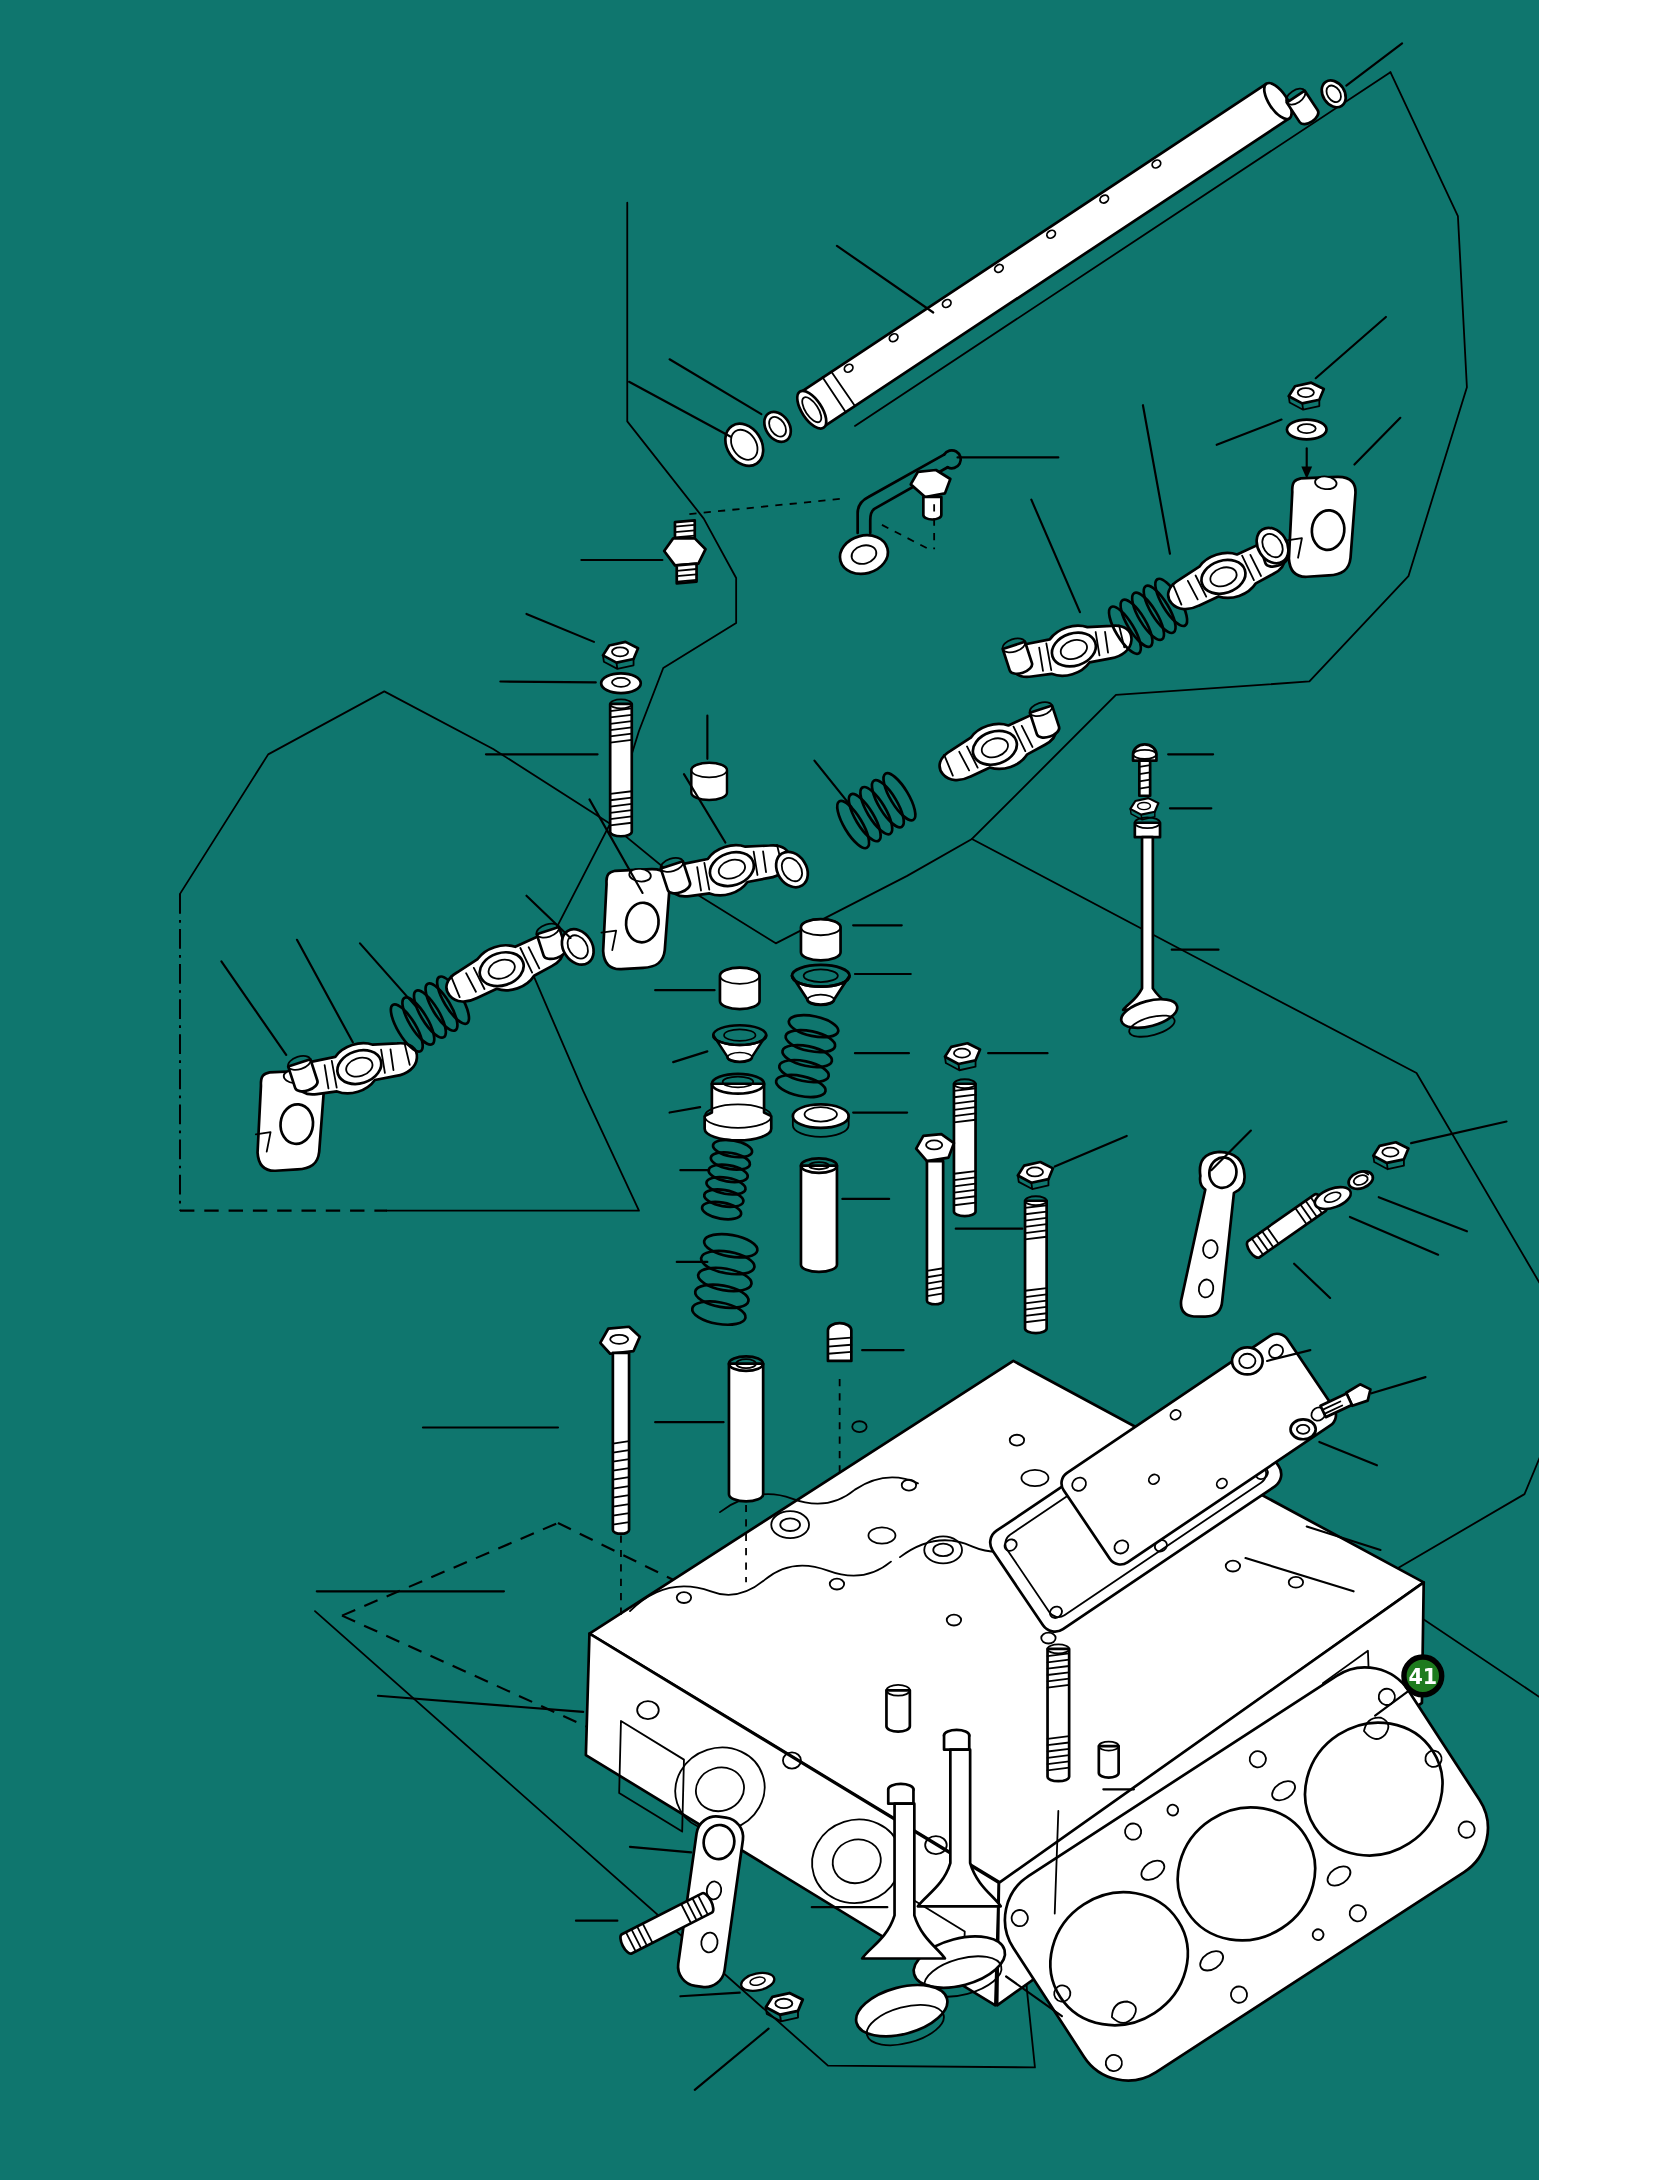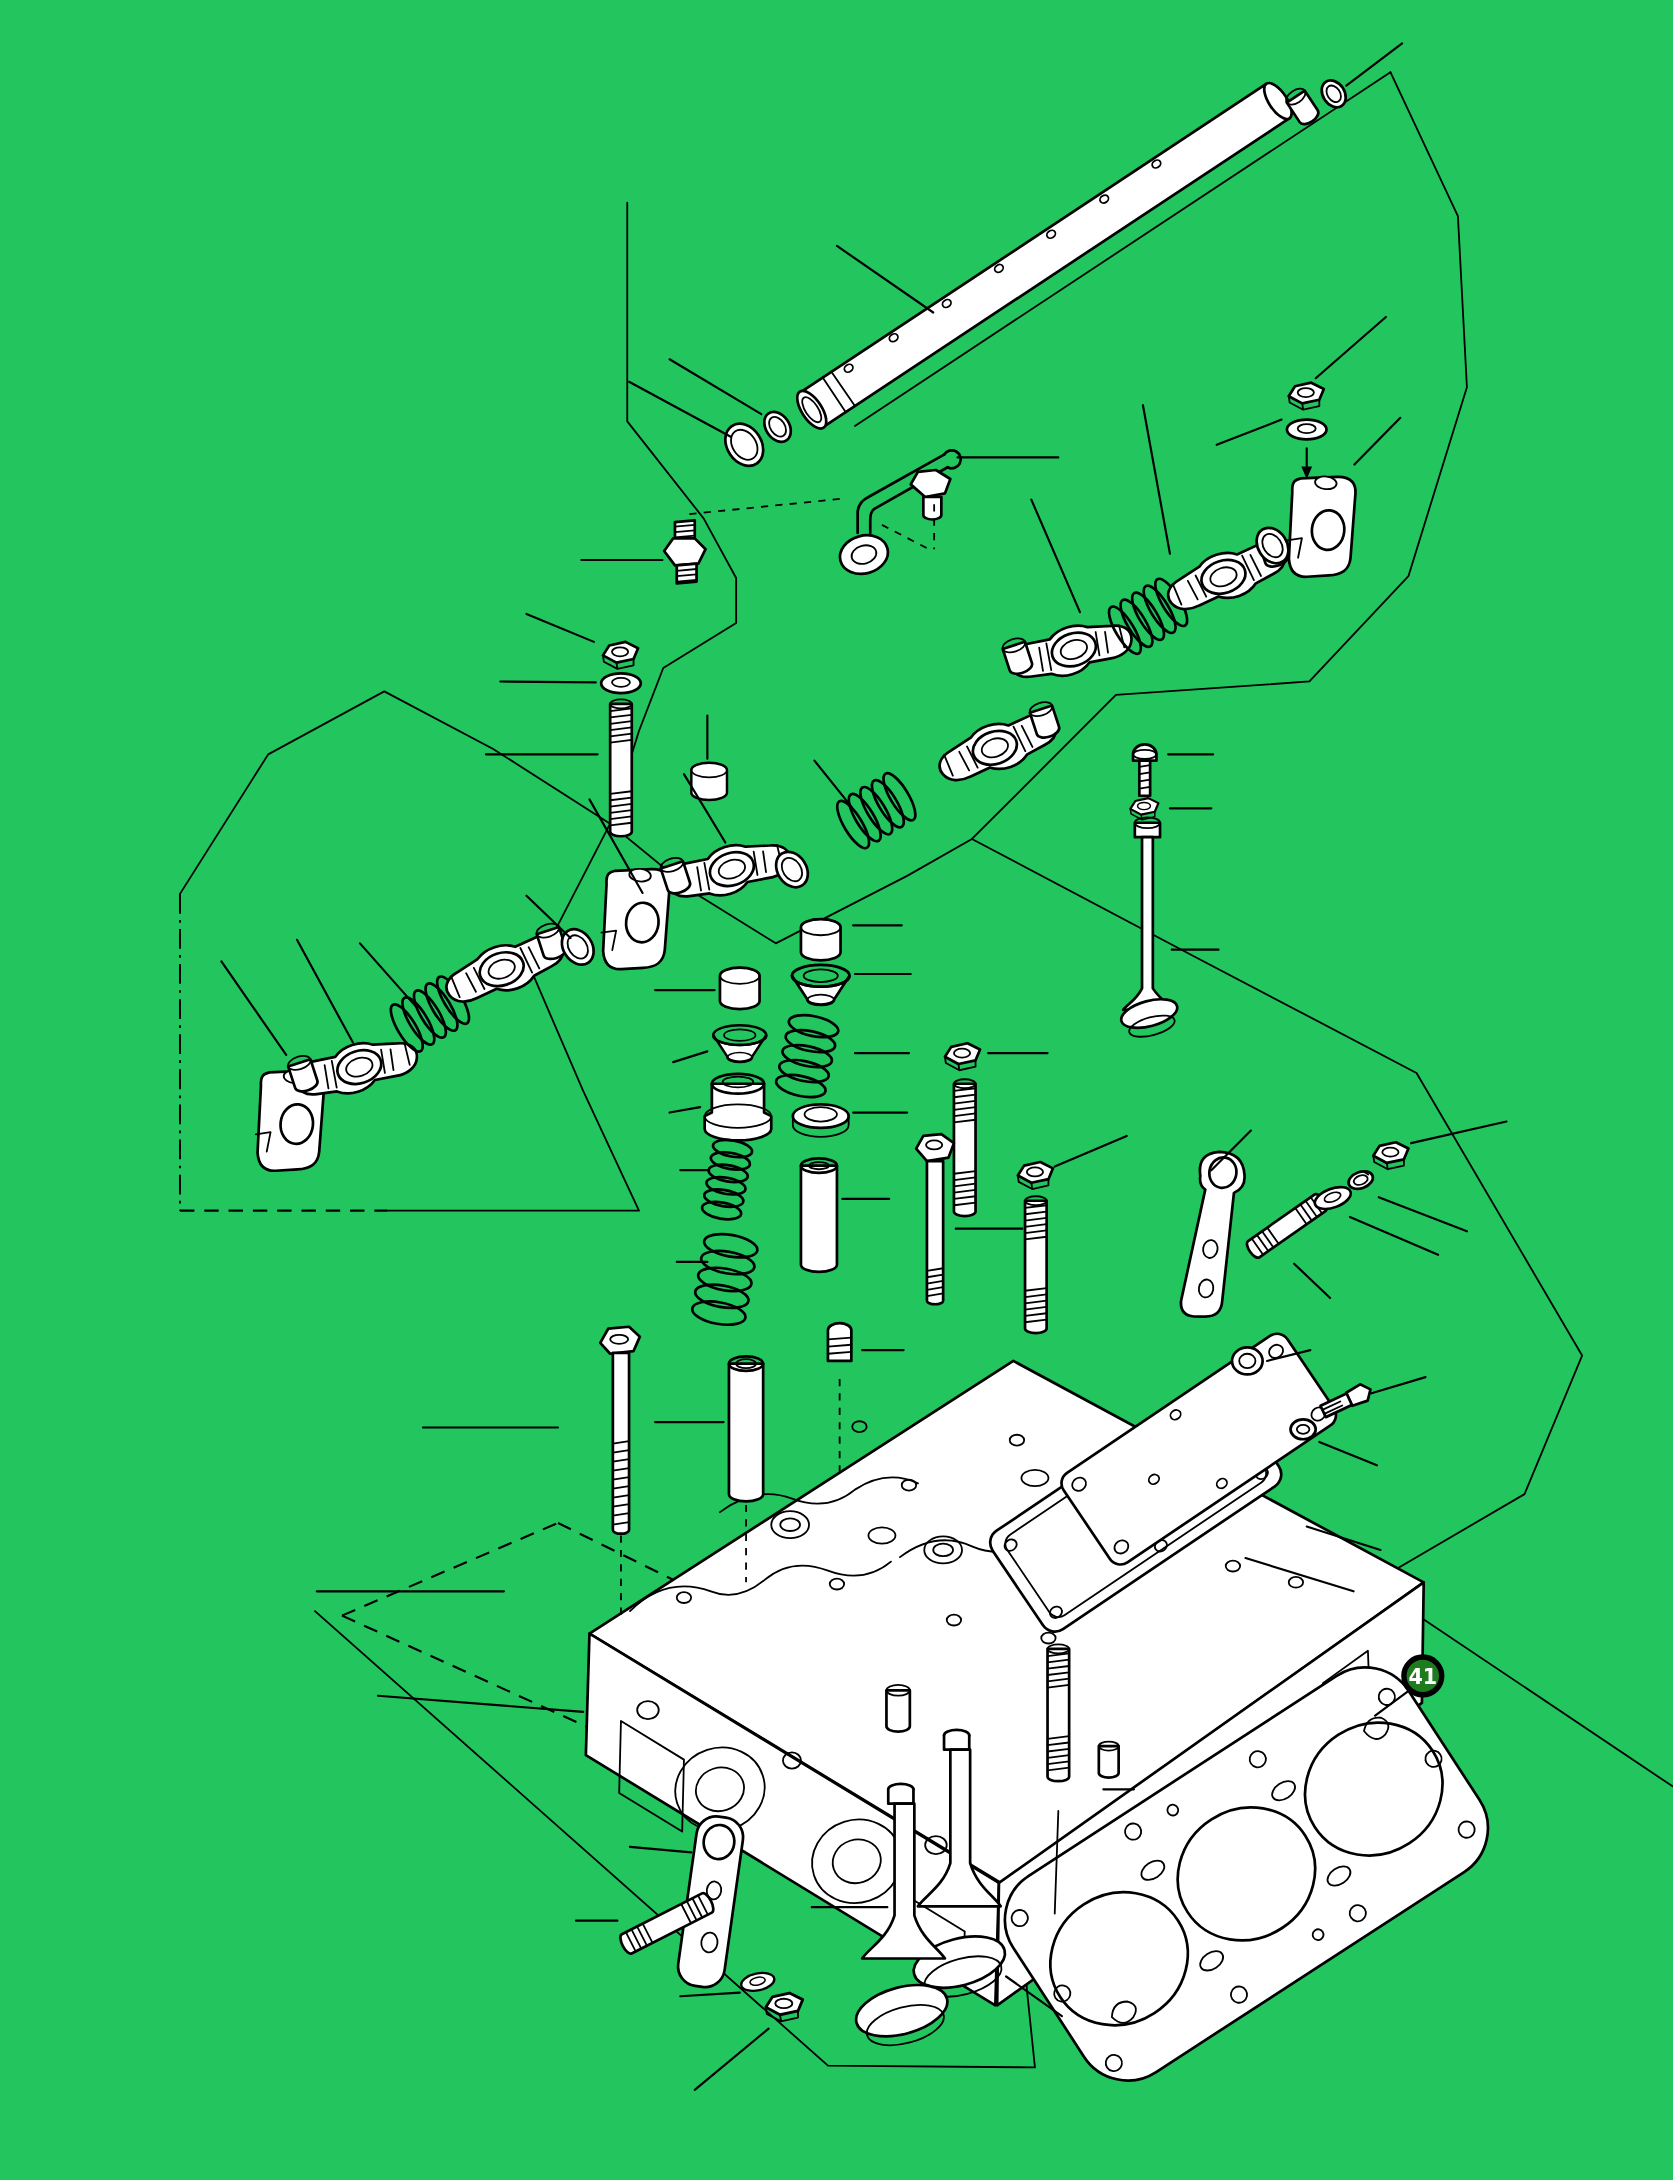--- a/index.html
+++ b/index.html
@@ -1,16 +1,16 @@
 <!DOCTYPE html>
 <html style="font-size:14.4px"><head>
 <meta charset="utf-8">
 <style>
   html,body{margin:0;padding:0;background:#fff;}
-  .stage{position:relative;width:1673px;height:2181px;background:#22c55e;overflow:hidden;
+  .stage{position:relative;width:1539px;height:2181px;background:#0f766e;overflow:hidden;
          font-family:"DejaVu Sans",sans-serif;}
   svg{display:block;}
   .ln{fill:none;stroke:#000;stroke-width:3;stroke-linecap:round;stroke-linejoin:round;}
   .fw{fill:#fff;stroke:#000;stroke-width:3;stroke-linecap:round;stroke-linejoin:round;}
   .thin{stroke-width:2;}
   .ld{fill:none;stroke:#000;stroke-width:2.4;stroke-linecap:round;}
   .dash{fill:none;stroke:#000;stroke-width:2.4;stroke-dasharray:16 11;}
   .dashf{fill:none;stroke:#000;stroke-width:2;stroke-dasharray:8 8;}
   .ddot{fill:none;stroke:#000;stroke-width:2.2;stroke-dasharray:22 7 3 7;}
   .badge-label{font:700 23px "DejaVu Sans",sans-serif;text-anchor:middle;}

